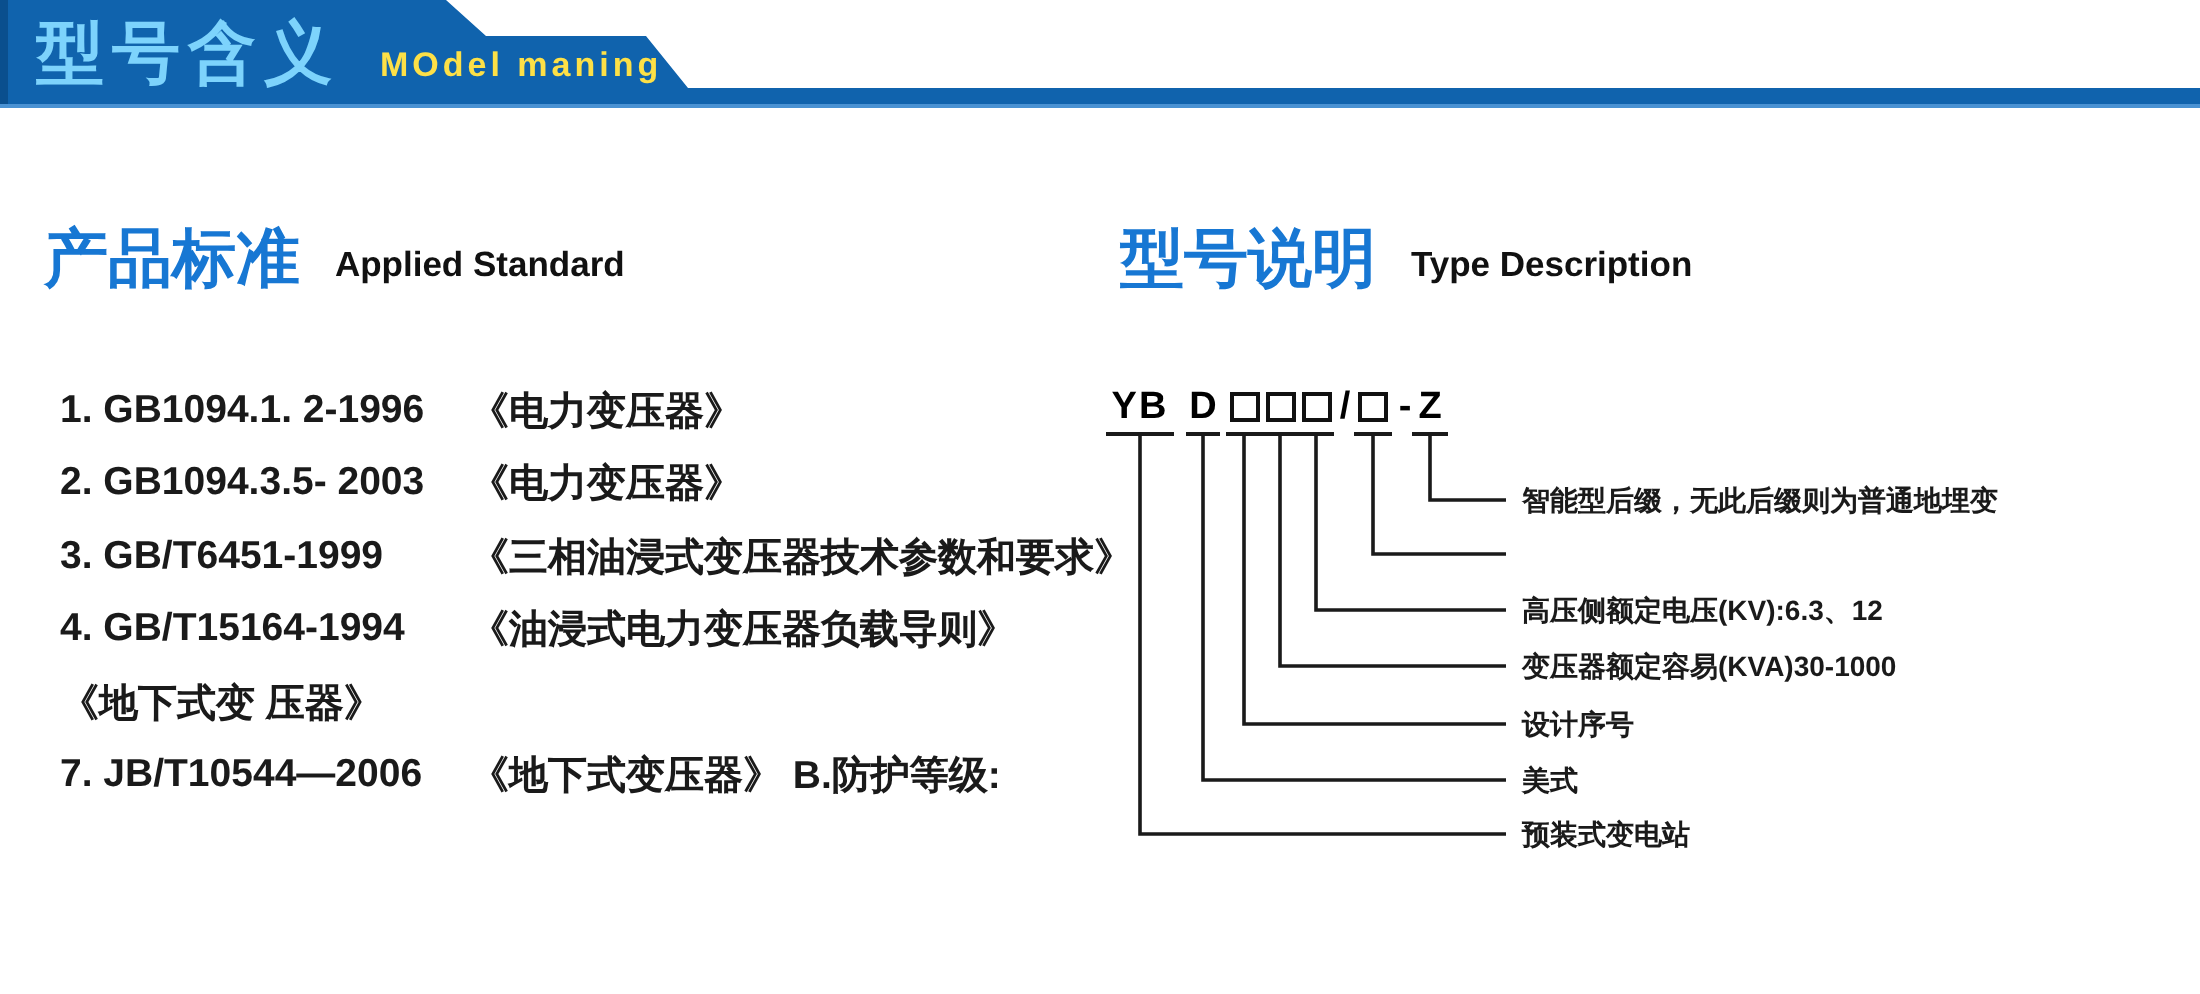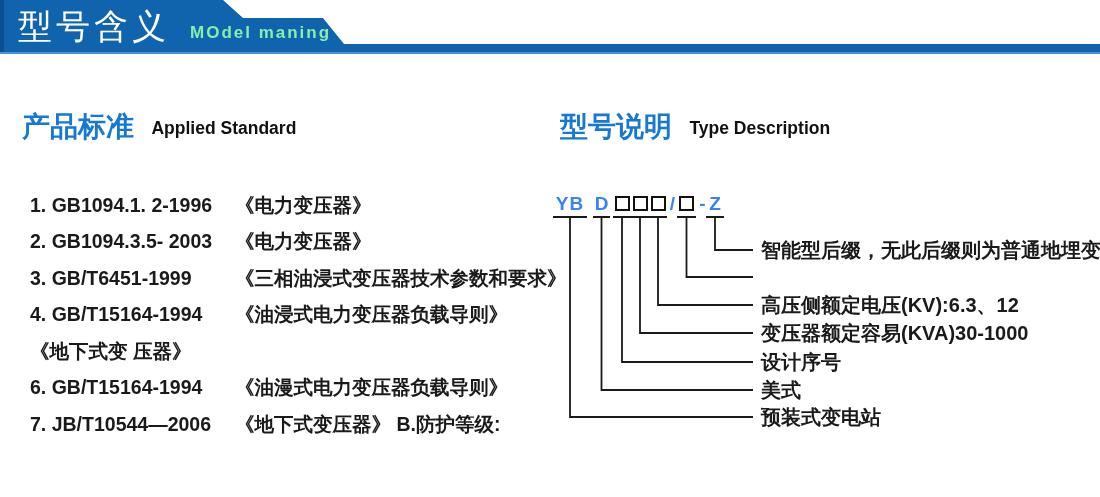--- a/index.html
+++ b/index.html
@@ -10,55 +10,55 @@
   }
   
   .banner{
     position:absolute;left:0;top:0;width:1100px;height:54px;
     background:#1063ad;
     clip-path:polygon(0 0,223px 0,243px 18px,323px 18px,344px 44px,1100px 44px,1100px 54px,0 54px);
   }
   .banner-left-edge{position:absolute;left:0;top:0;width:4px;height:54px;background:#0a4f8e;}
   .banner-bottom-edge{position:absolute;left:0;bottom:0;width:100%;height:2px;background:#4a92d3;}
   .banner-title{
-    position:absolute;left:18px;top:4px;font-size:34px;font-weight:normal;color:#ffffff;
+    position:absolute;left:18px;top:4px;font-size:34px;font-weight:bold;color:#7dd3fc;
     letter-spacing:4px;white-space:nowrap;
   }
   .banner-sub{
-    position:absolute;left:190px;top:23px;font-size:17px;font-weight:600;color:#86efac;
+    position:absolute;left:190px;top:23px;font-size:17px;font-weight:600;color:#fde047;
     letter-spacing:2px;white-space:nowrap;
   }
   
   .sec-head{position:absolute;top:108px;height:36px;white-space:nowrap;}
-  .sec-head .cn{font-size:28px;font-weight:bold;color:#1777d3;vertical-align:baseline;}
+  .sec-head .cn{font-size:32px;font-weight:bold;color:#1777d3;vertical-align:baseline;}
   .sec-head .en{font-size:17.5px;font-weight:600;color:#111111;margin-left:13px;vertical-align:2px;}
   #left-head{left:22px;}
   #right-head{left:560px;}
   
   .std-list{position:absolute;left:18px;top:187px;width:540px;}
   .std-row{display:flex;height:36.5px;align-items:center;font-size:19.5px;font-weight:600;white-space:nowrap;margin-left:12px;}
   .std-code{min-width:205px;}
   .std-cont{padding-left:195px;}
   
   .diagram{position:absolute;left:545px;top:180px;width:555px;height:280px;}
   .tok{position:absolute;top:12px;height:24px;display:flex;align-items:center;justify-content:center;
-       font-size:19px;font-weight:bold;color:#3b82f6;}
+       font-size:19px;font-weight:bold;color:#000000;}
   .tok.ul{border-bottom:2.5px solid #1a1a1a;}
   .tok .sq{width:11px;height:11px;border:2.5px solid #111111;box-sizing:content-box;display:block;margin-bottom:2px;}
   #tok-yb{left:8px;width:34px;letter-spacing:1px;}
   #tok-d{left:48px;width:17px;}
   #tok-b1{left:68px;width:18px;}
   #tok-b2{left:86px;width:18px;}
   #tok-b3{left:104px;width:18px;}
   #tok-slash{left:122px;width:11px;}
   #tok-b4{left:132px;width:19px;}
   #tok-dash{left:153px;width:9px;}
   #tok-z{left:161px;width:18px;}
   .connectors{position:absolute;left:0;top:0;width:555px;height:280px;}
-  .dlabel{position:absolute;left:216px;height:22px;line-height:22px;font-size:20px;font-weight:bold;
+  .dlabel{position:absolute;left:216px;height:22px;line-height:22px;font-size:14px;font-weight:bold;
           color:#1a1a1a;white-space:nowrap;}
   #dl-0{top:59px;} #dl-1{top:86px;} #dl-2{top:114px;} #dl-3{top:142px;text-align:center;}
   #dl-4{top:171px;} #dl-5{top:199px;} #dl-6{top:226px;}
 </style>
 </head>
 <body>
 
 <div class="banner">
   <div class="banner-left-edge"></div>
   <div class="banner-bottom-edge"></div>
@@ -87,24 +87,20 @@
   <div class="std-row">
     <span class="std-code">3. GB/T6451-1999</span>
     <span class="std-title">《三相油浸式变压器技术参数和要求》</span>
   </div>
   <div class="std-row">
     <span class="std-code">4. GB/T15164-1994</span>
     <span class="std-title">《油浸式电力变压器负载导则》</span>
   </div>
   <div class="std-row">
     <span class="std-title">《地下式变 压器》</span>
-  </div>
-  <div class="std-row">
-    <span class="std-code">6. GB/T15164-1994</span>
-    <span class="std-title">《油漫式电力变压器负载导则》</span>
   </div>
   <div class="std-row">
     <span class="std-code">7. JB/T10544—2006</span>
     <span class="std-title">《地下式变压器》 B.防护等级:</span>
   </div>
 </div>
 
 <div class="diagram">
 
   <div class="tok ul" id="tok-yb">YB</div>

